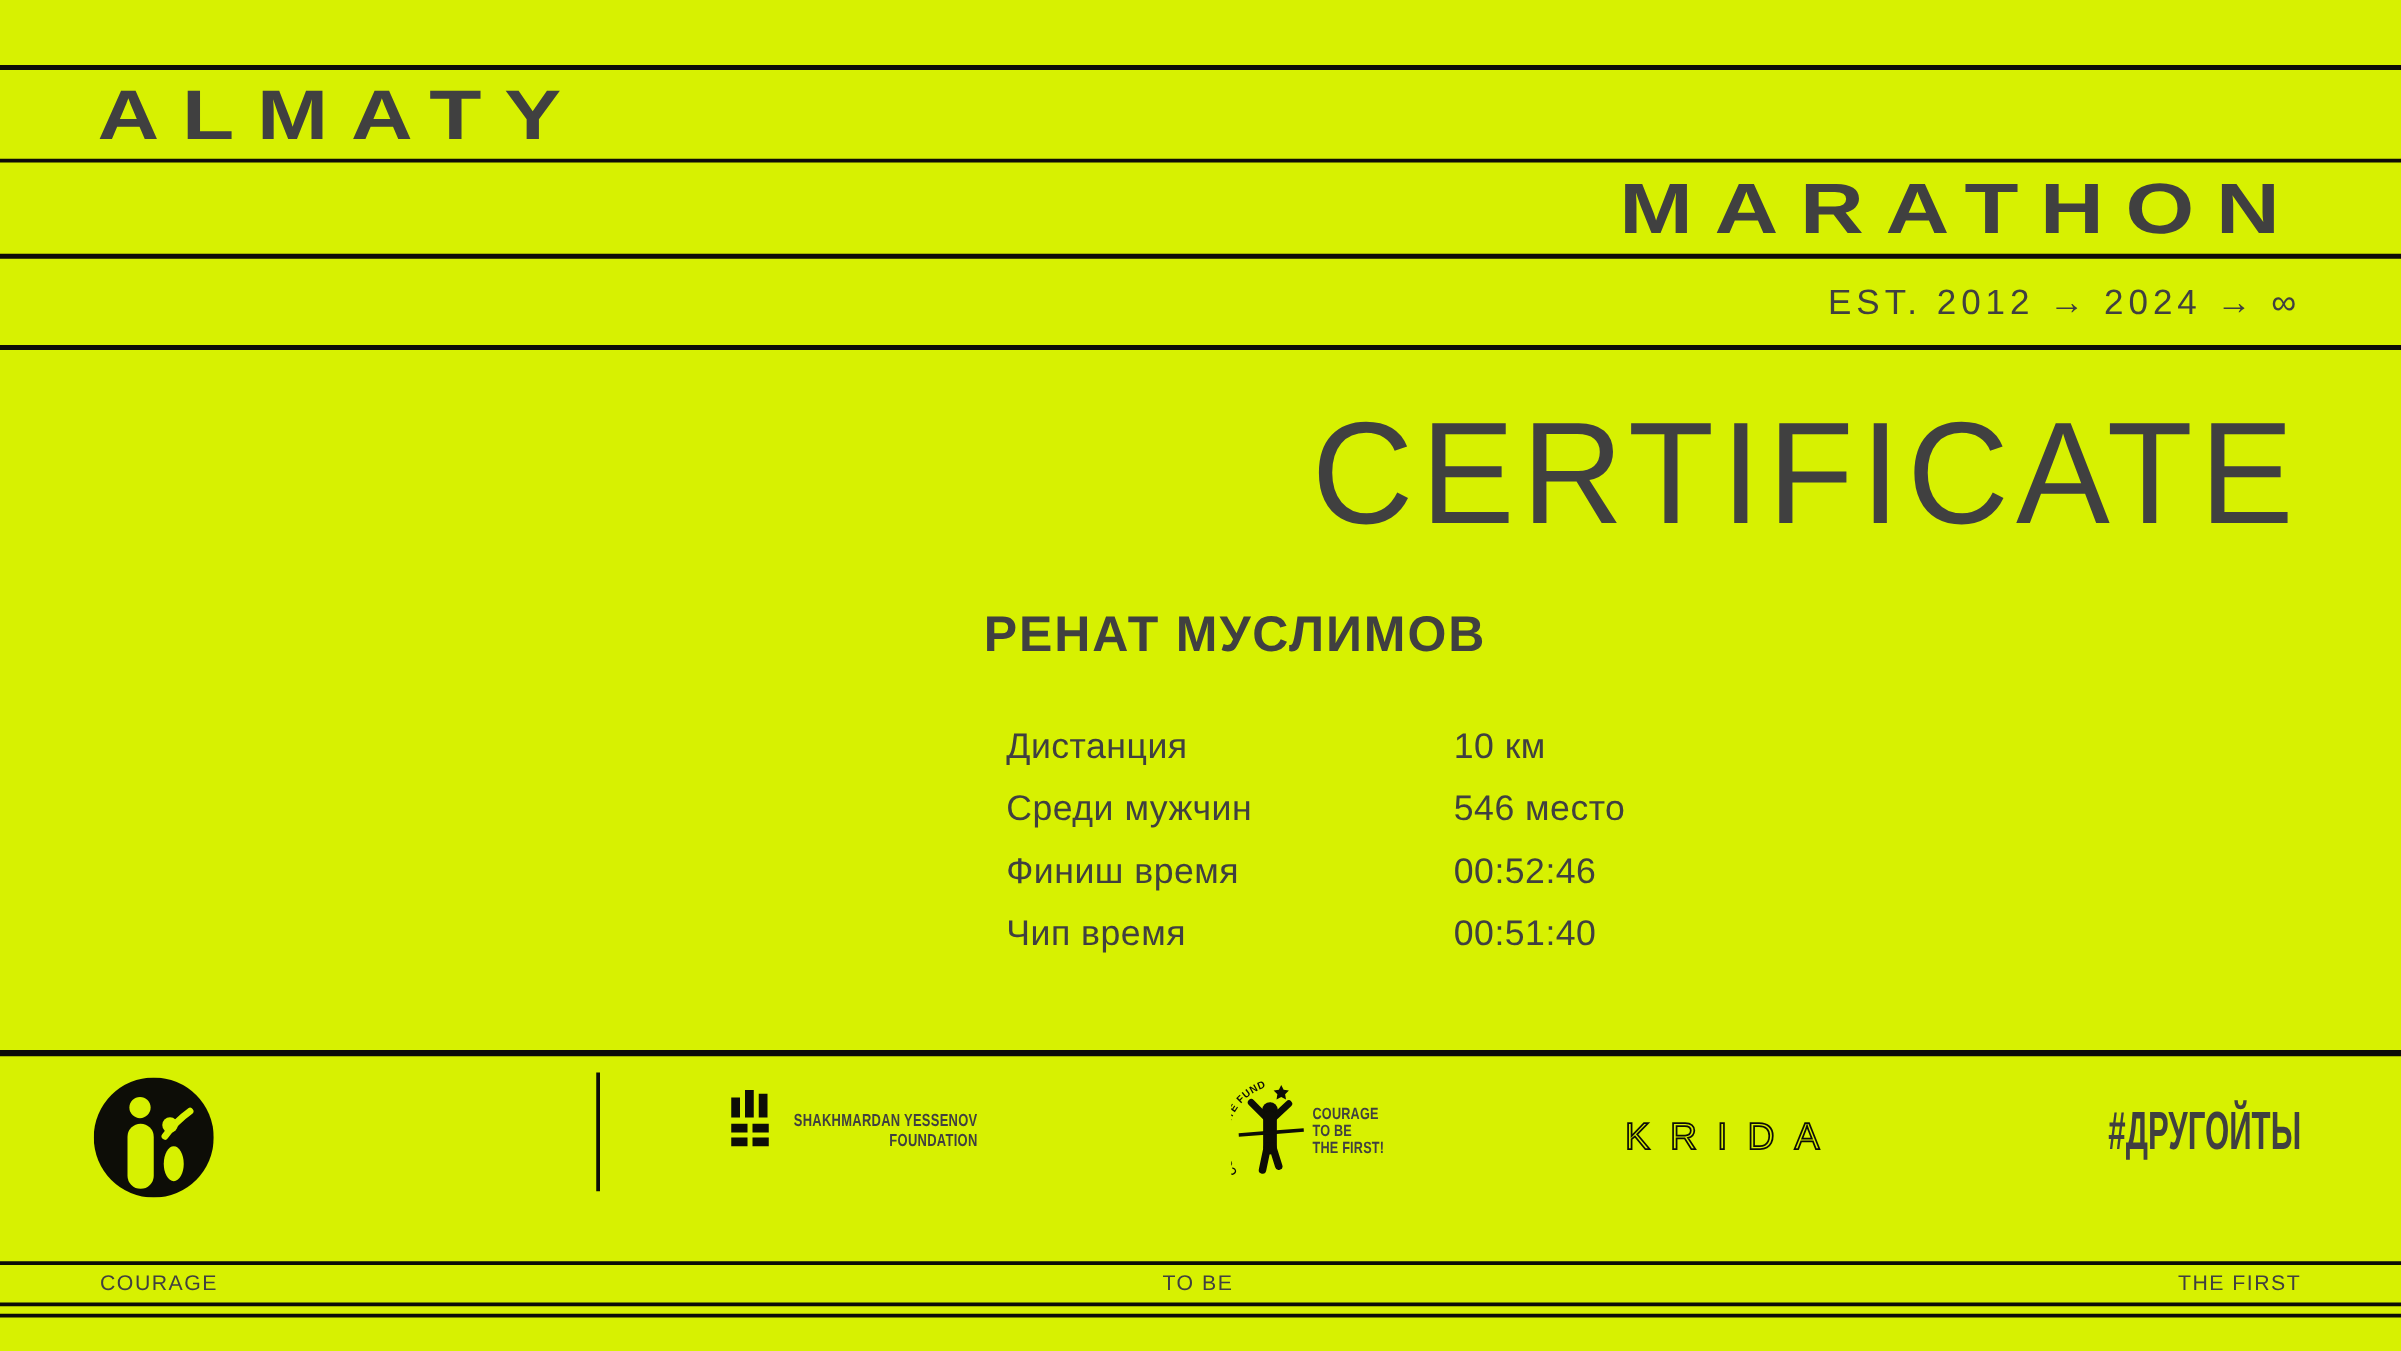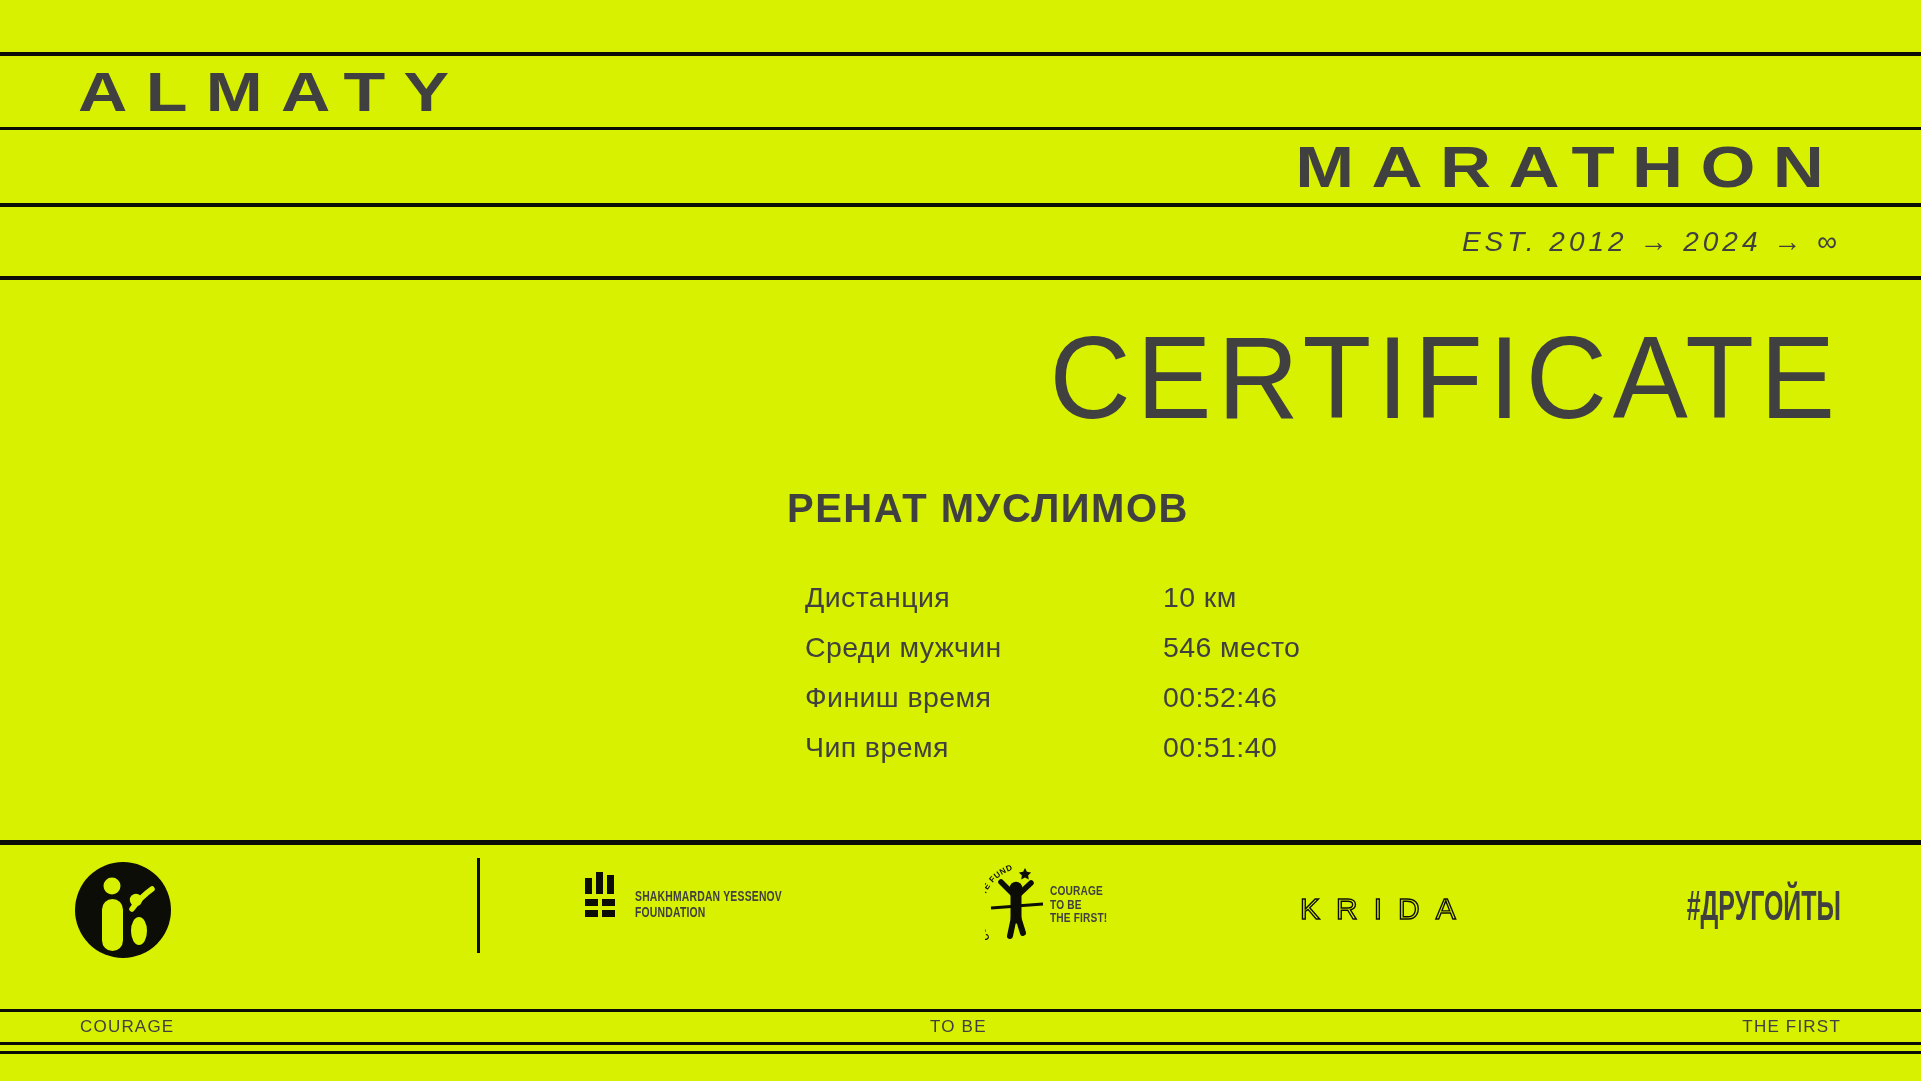--- a/index.html
+++ b/index.html
@@ -16,42 +16,42 @@
   .l5{top:840px;height:5px;}
   .l6{top:1009px;height:3px;}
   .l7{top:1042px;height:3px;}
   .l8{top:1051px;height:3px;}
 
   .band{position:absolute;display:flex;align-items:center;white-space:nowrap;}
   .almaty{left:78px;top:56px;height:71px;}
   .almaty .xt{font-size:56px;font-weight:700;letter-spacing:15px;transform:scaleX(1.22);transform-origin:left center;}
   .marathon{right:80px;top:130px;height:73px;}
   .marathon .xt{font-size:57px;font-weight:700;letter-spacing:14px;transform:scaleX(1.24);transform-origin:right center;}
-  .est{right:80px;top:207px;height:69px;font-size:28px;font-weight:500;letter-spacing:4px;font-style:italic;}
+  .est{right:80px;top:207px;height:69px;font-size:28px;font-weight:500;letter-spacing:4px;}
 
   .cert-title{
     position:absolute;right:80px;top:320px;line-height:1;
     font-size:116px;font-weight:400;letter-spacing:6px;
     transform:scaleX(0.97);transform-origin:right center;white-space:nowrap;
   }
   .recipient{
     position:absolute;left:787px;top:486px;
     font-size:40px;font-weight:700;letter-spacing:1.5px;white-space:nowrap;
   }
   .stats{position:absolute;left:805px;top:572px;width:840px;}
   .stat-row{display:flex;height:50px;align-items:center;font-size:28.5px;font-weight:400;letter-spacing:0.4px;}
   .stat-label{width:358px;flex-shrink:0;}
   .stat-value{}
 
   
   .kaspi{position:absolute;left:75px;top:862px;height:96px;display:flex;align-items:center;gap:22px;}
   .kaspi-text{font-size:56px;font-weight:700;letter-spacing:-0.5px;}
   .sponsor-divider{position:absolute;left:477px;top:858px;width:3px;height:95px;background:#0D0D07;}
 
-  .yessenov{position:absolute;left:585px;top:872px;display:flex;gap:20px;}
+  .yessenov{position:absolute;left:585px;top:872px;display:flex;gap:20px;text-align:right;}
   .yess-icon{position:relative;width:30px;height:46px;flex-shrink:0;}
   .yess-icon div{position:absolute;background:#0D0D07;}
   .yb1{left:0;top:6px;width:7px;height:16px;}
   .yb2{left:11px;top:0;width:7px;height:22px;}
   .yb3{left:22px;top:3px;width:7px;height:19px;}
   .yd1{left:0;top:27px;width:13px;height:7px;}
   .yd2{left:17px;top:27px;width:13px;height:7px;}
   .yd3{left:0;top:38px;width:13px;height:7px;}
   .yd4{left:17px;top:38px;width:13px;height:7px;}
   .yess-text{margin-top:16px;font-size:14px;font-weight:700;line-height:16px;letter-spacing:0.3px;transform:scaleX(0.74);transform-origin:left center;white-space:nowrap;}

